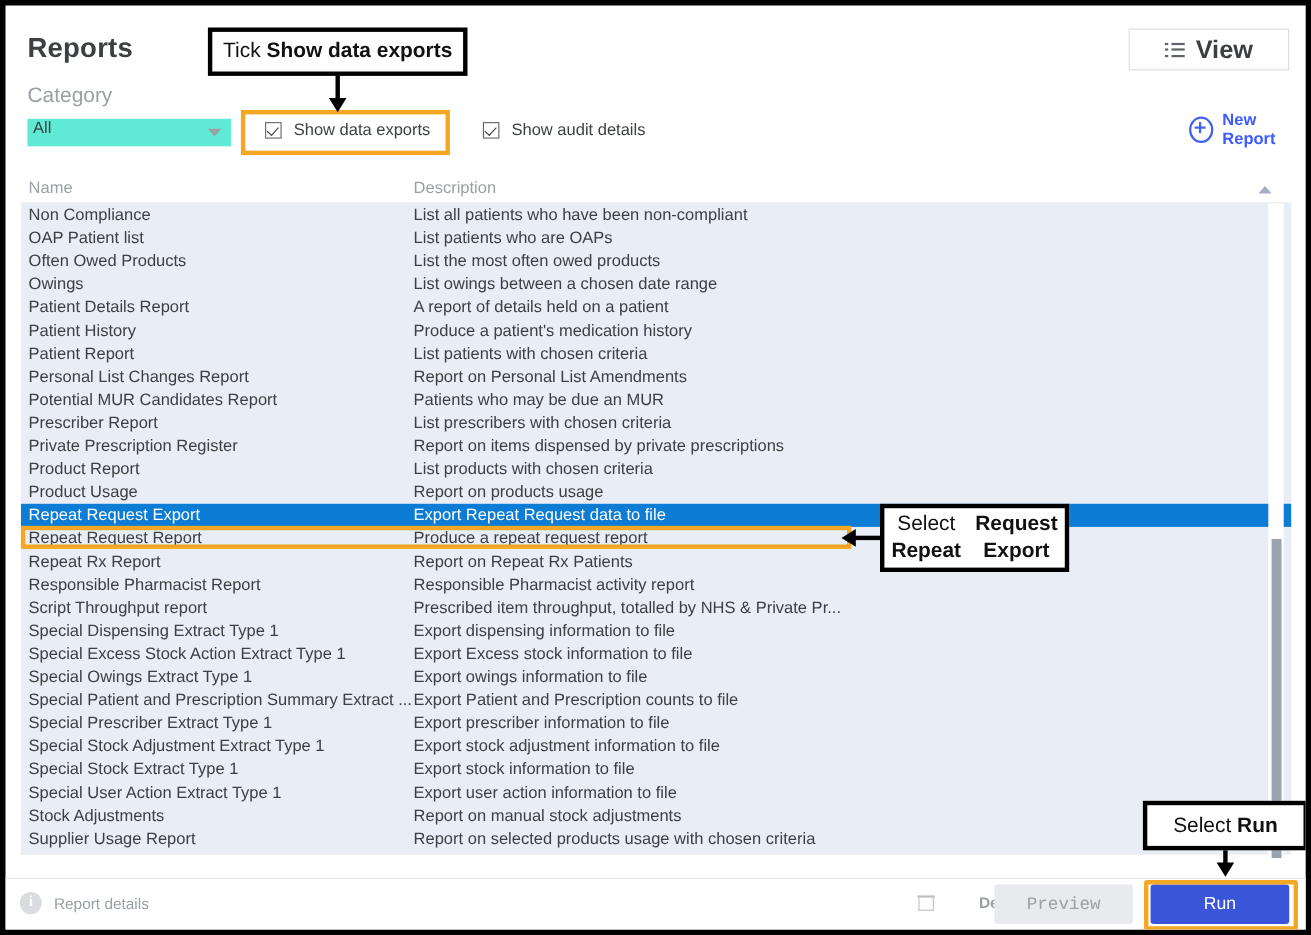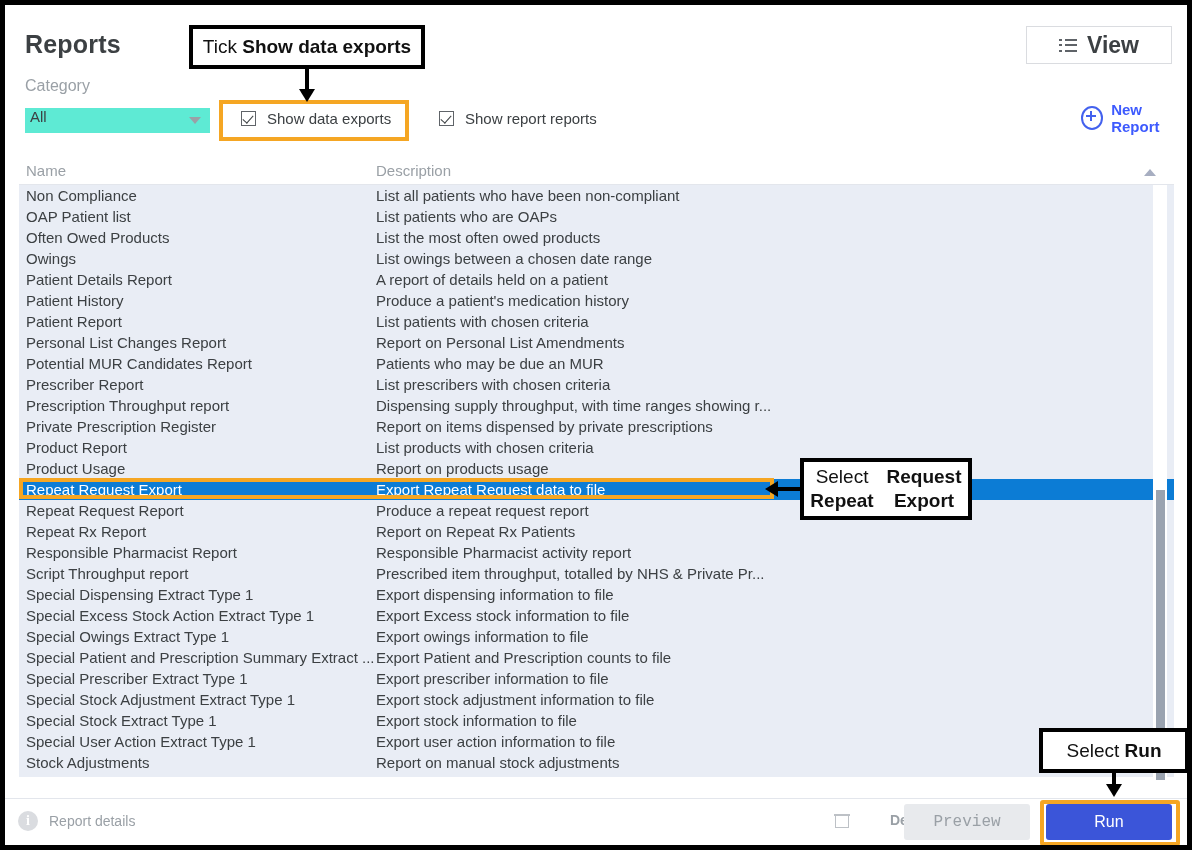--- a/index.html
+++ b/index.html
@@ -31,21 +31,21 @@
     box-sizing:border-box;cursor:pointer;
   }
   .list-icon{display:inline-block;width:18px;height:13px;position:relative;}
   .list-icon i{position:absolute;left:0;height:2px;background:#5f6368;}
   .list-icon i.d{width:3px;}
   .list-icon i.l{left:6px;width:12px;}
 
   
   .cat-label{
     position:absolute;left:20px;top:72px;
-    font-size:16px;color:#9aa0a6;
+    font-size:19px;color:#9aa0a6;
   }
   .cat-select{
     position:absolute;left:20px;top:103px;
     width:185px;height:25px;
     background:#5eead4;
     display:flex;align-items:flex-start;
     box-sizing:border-box;cursor:pointer;
   }
   .cat-select .val{font-size:15px;color:#3c4043;padding-left:5px;}
   .cat-caret{
@@ -213,21 +213,21 @@
     <span class="cat-caret"></span>
   </div>
 
   <div class="chk-wrap" id="chk-exports">
     <span class="chk-box on"></span>
     <span class="chk-label">Show data exports</span>
   </div>
 
   <div class="chk-wrap" id="chk-audit">
     <span class="chk-box on"></span>
-    <span class="chk-label">Show report reports</span>
+    <span class="chk-label">Show audit details</span>
   </div>
 
   <div class="new-report">
     <span class="plus-circle"></span>
     <span>New Report</span>
   </div>
 
   <div class="tbl-head">
     <div class="th name">Name</div>
     <div class="th desc">Description</div>
@@ -267,24 +267,20 @@
         <span class="c-name">Personal List Changes Report</span>
         <span class="c-desc">Report on Personal List Amendments</span>
       </div>
       <div class="row">
         <span class="c-name">Potential MUR Candidates Report</span>
         <span class="c-desc">Patients who may be due an MUR</span>
       </div>
       <div class="row">
         <span class="c-name">Prescriber Report</span>
         <span class="c-desc">List prescribers with chosen criteria</span>
-      </div>
-      <div class="row">
-        <span class="c-name">Prescription Throughput report</span>
-        <span class="c-desc">Dispensing supply throughput, with time ranges showing r...</span>
       </div>
       <div class="row">
         <span class="c-name">Private Prescription Register</span>
         <span class="c-desc">Report on items dispensed by private prescriptions</span>
       </div>
       <div class="row">
         <span class="c-name">Product Report</span>
         <span class="c-desc">List products with chosen criteria</span>
       </div>
       <div class="row">

